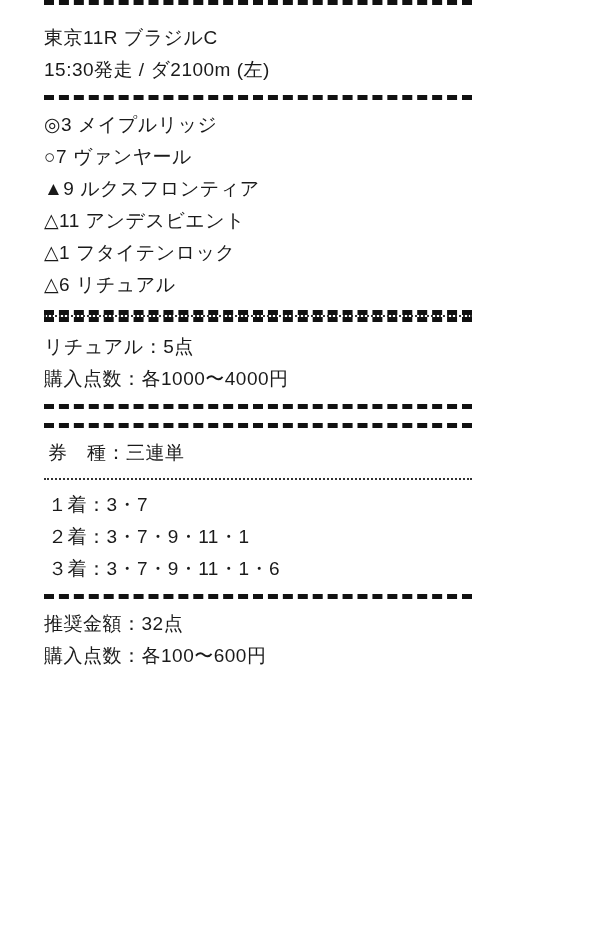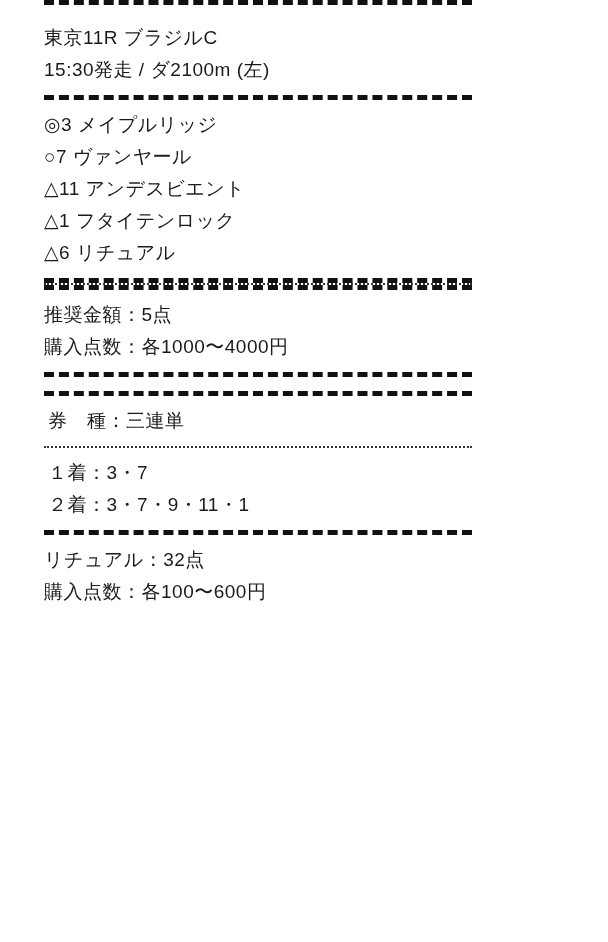--- a/index.html
+++ b/index.html
@@ -70,39 +70,40 @@
     <div class="line">15:30発走 / ダ2100m (左)</div>
   </div>
 
   <div class="rule-wrap">
     <div class="rule-heavy"></div>
   </div>
 
   <div class="block">
     <div class="line">◎3 メイプルリッジ</div>
     <div class="line">○7 ヴァンヤール</div>
+    <div class="line">▲9 ルクスフロンティア</div>
     <div class="line">△11 アンデスビエント</div>
     <div class="line">△1 フタイテンロック</div>
     <div class="line">△6 リチュアル</div>
   </div>
 
   <div class="rule-wrap">
     <div class="rule-heavy"></div>
   </div>
 
 
   <div class="rule-dotted"></div>
 
 
   <div class="rule-wrap">
     <div class="rule-heavy"></div>
   </div>
 
   <div class="block">
-    <div class="line">推奨金額：5点</div>
+    <div class="line">リチュアル：5点</div>
     <div class="line">購入点数：各1000〜4000円</div>
   </div>
 
   <div class="rule-wrap">
     <div class="rule-heavy"></div>
   </div>
 
   <div class="gap-md"></div>
 
   <div class="rule-wrap">
@@ -111,24 +112,25 @@
 
   <div class="block">
     <div class="line indent">券　種：三連単</div>
   </div>
 
   <div class="rule-dotted"></div>
 
   <div class="block">
     <div class="line indent">１着：3・7</div>
     <div class="line indent">２着：3・7・9・11・1</div>
+    <div class="line indent">３着：3・7・9・11・1・6</div>
   </div>
 
   <div class="rule-wrap">
     <div class="rule-heavy"></div>
   </div>
 
   <div class="block">
-    <div class="line">リチュアル：32点</div>
+    <div class="line">推奨金額：32点</div>
     <div class="line">購入点数：各100〜600円</div>
   </div>
 
 </div>
 
 </body></html>

